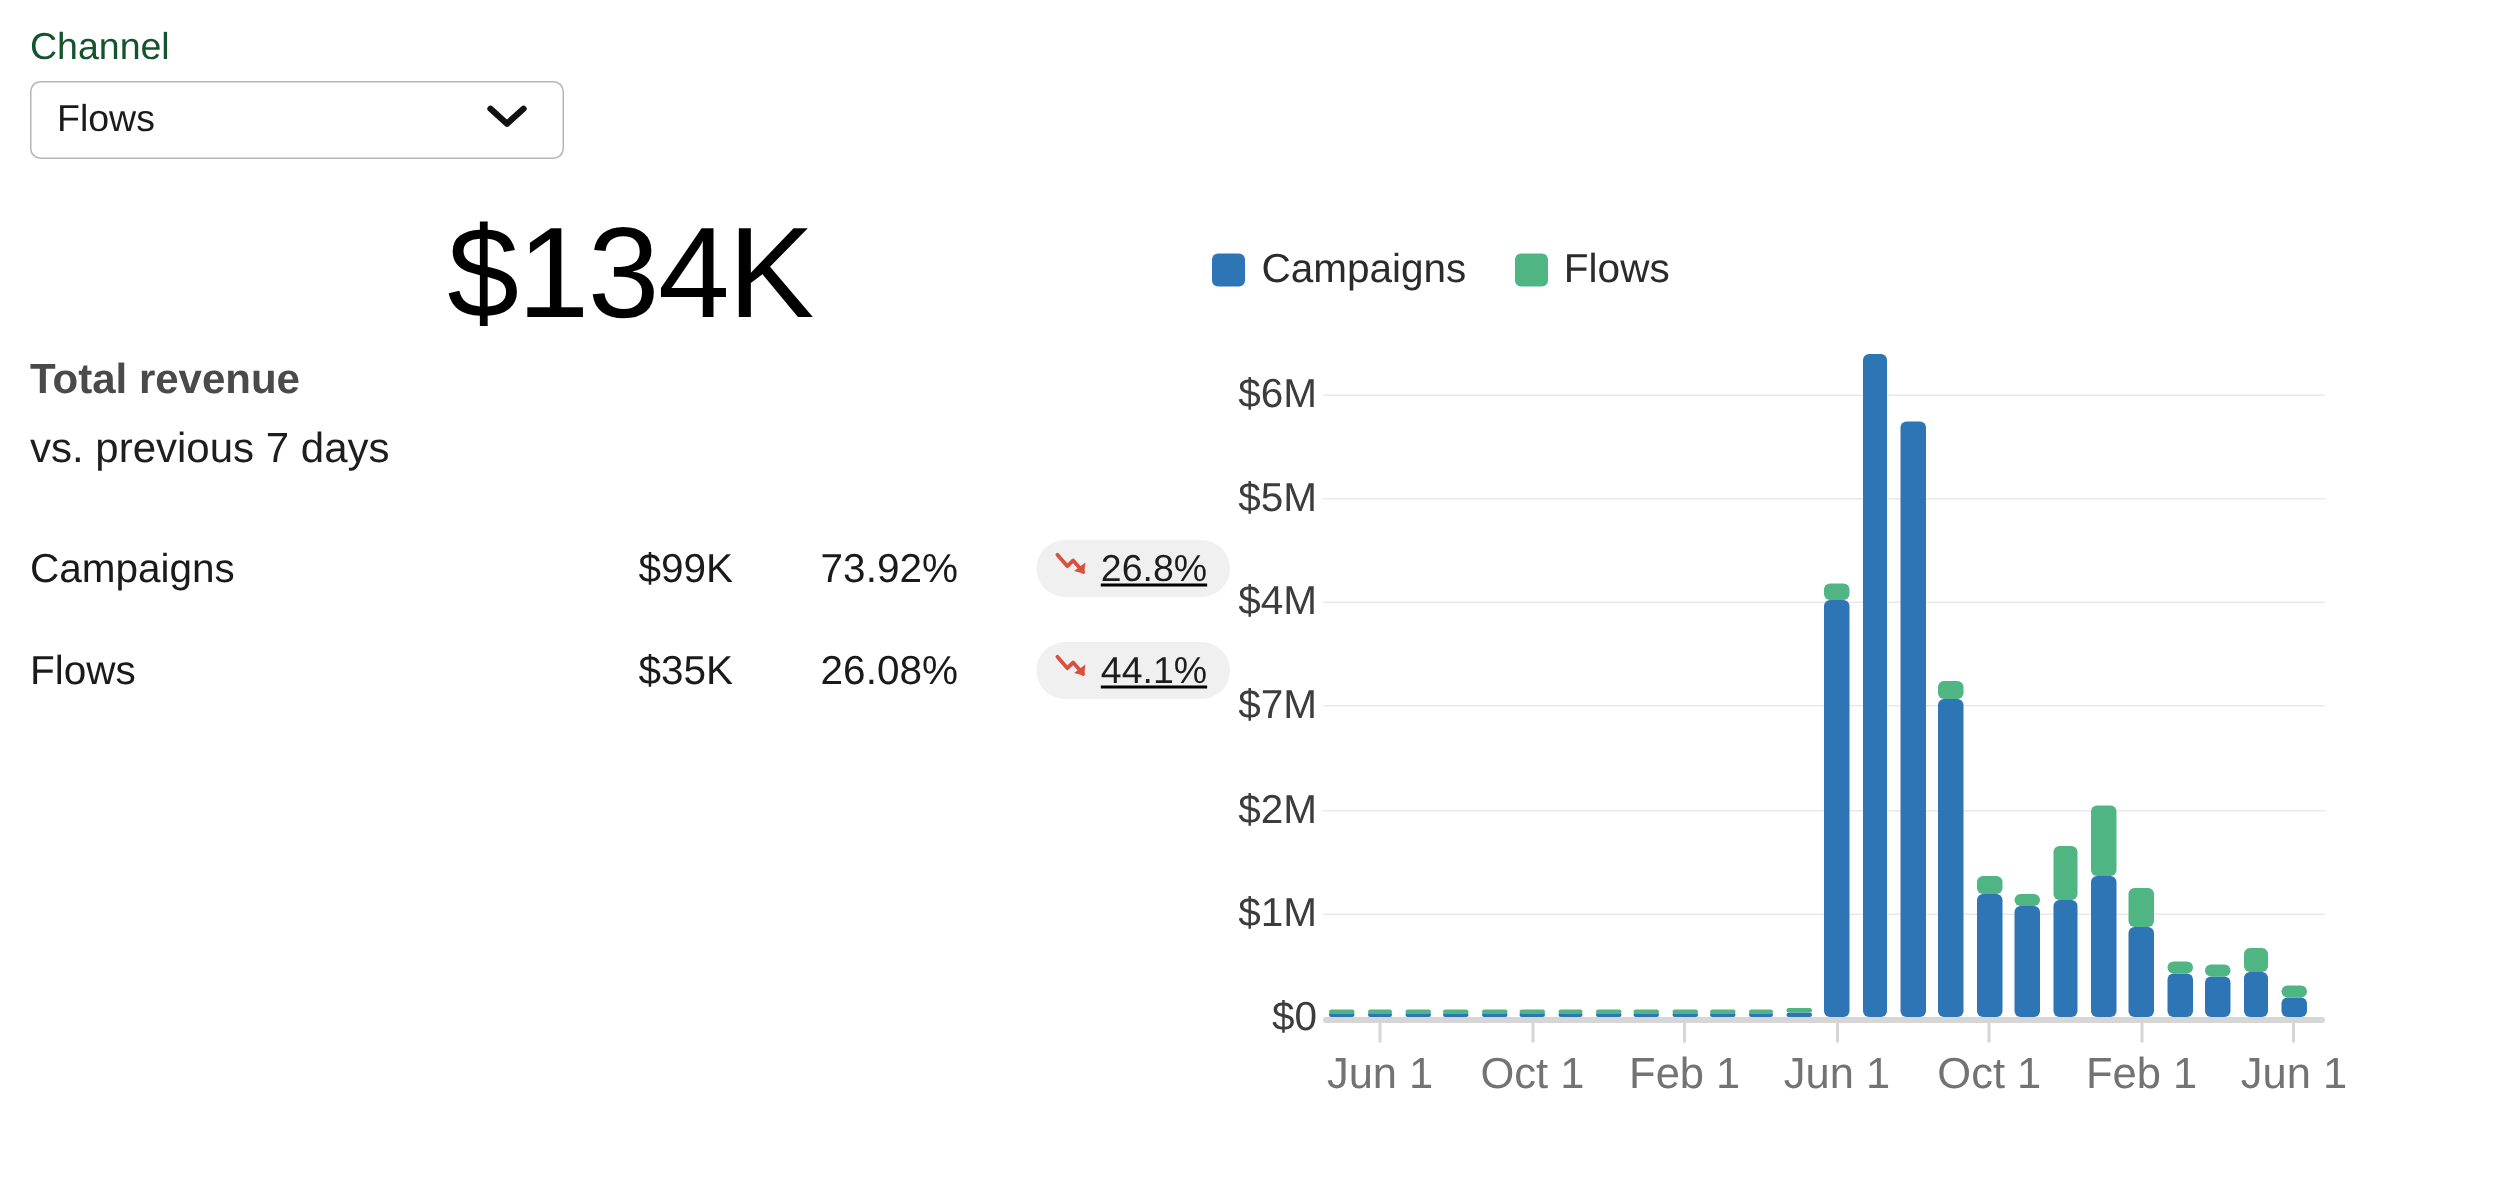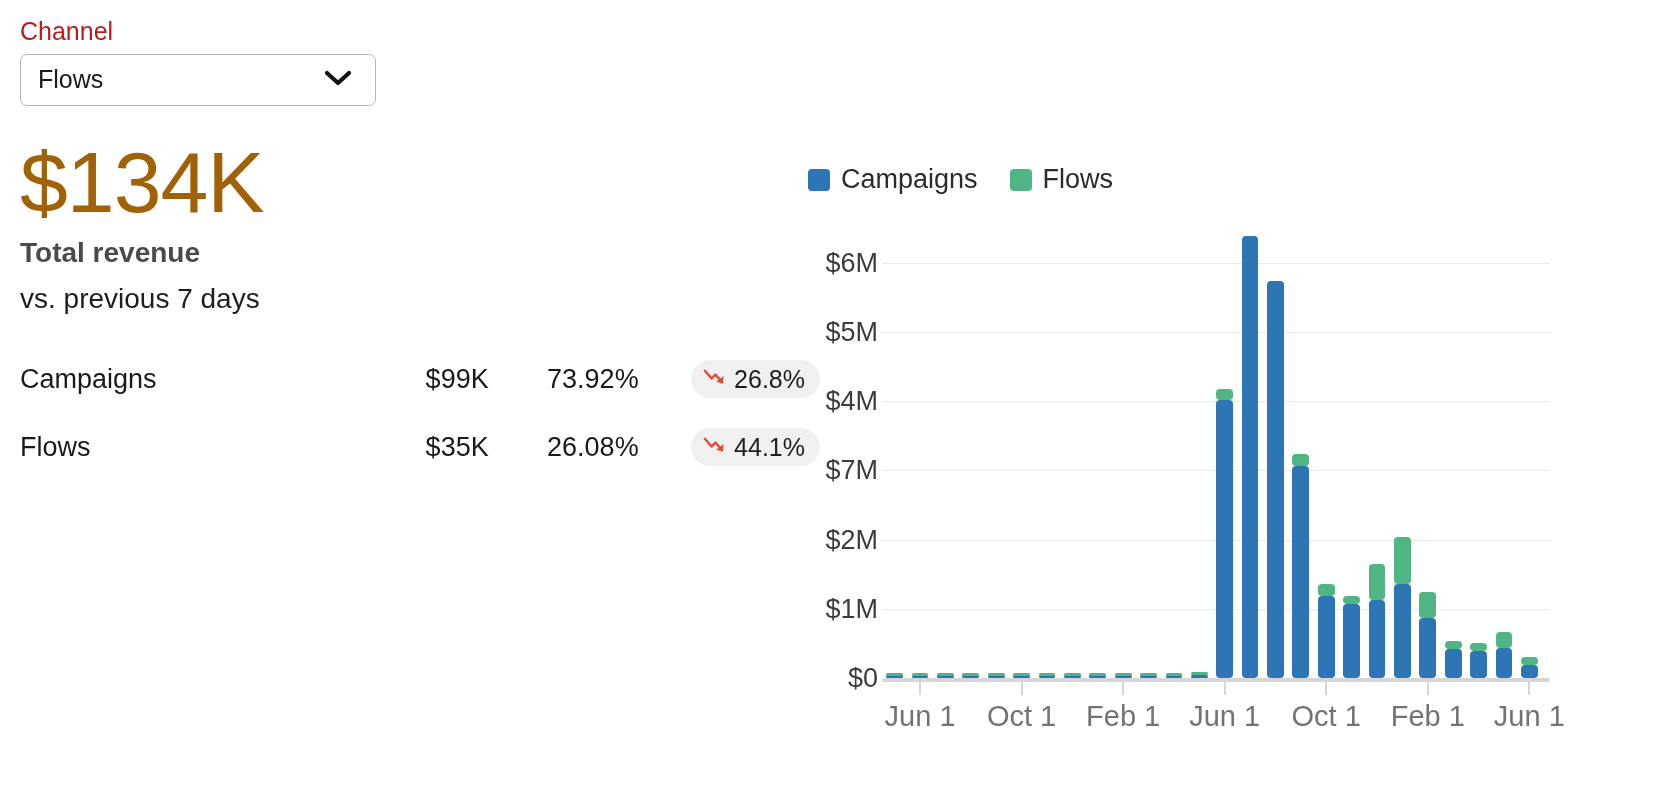--- a/index.html
+++ b/index.html
@@ -17,21 +17,21 @@
   }
 
   
   #left-panel {
     position: absolute;
     left: 20px; top: 18px;
     width: 800px; height: 470px;
   }
   .channel-label {
     font-size: 25px;
-    color: #b91c1c;
+    color: #14532d;
     line-height: 1.1;
     margin-bottom: 8px;
     font-weight: 400;
   }
   .select-wrap {
     position: relative;
     width: 356px; height: 52px;
     border: 1px solid #b5b5b5;
     border-radius: 7px;
     background: #fff;
@@ -46,23 +46,24 @@
     position: absolute;
     right: 22px; top: 50%;
     transform: translateY(-50%);
     display: block;
   }
 
   .big-number {
     margin-top: 36px;
     font-size: 86px;
     line-height: 0.95;
-    color: #a16207;
+    color: #000000;
     letter-spacing: -1px;
     font-weight: 400;
+    text-align: center;
   }
   .sub-label {
     margin-top: 14px;
     font-size: 28px;
     color: #4a4a4a;
     font-weight: 700;
   }
 
   .delta-row {
     margin-top: 14px;
@@ -108,22 +109,23 @@
   }
   .b-pct {
     width: 160px;
     text-align: right;
     font-size: 27px;
     color: #1a1a1a;
   }
   .b-delta {
     width: 190px;
     display: flex;
-    justify-content: flex-end;
+    justify-content: center;
     padding-left: 52px;
+    text-decoration: underline;
   }
   .b-delta .pill { padding: 5px 15px 5px 11px; height: 38px; }
   .b-delta .pill-text { font-size: 25px; }
 
   
   #chart-panel {
     position: absolute;
     left: 800px; top: 150px;
     width: 850px; height: 610px;
   }

